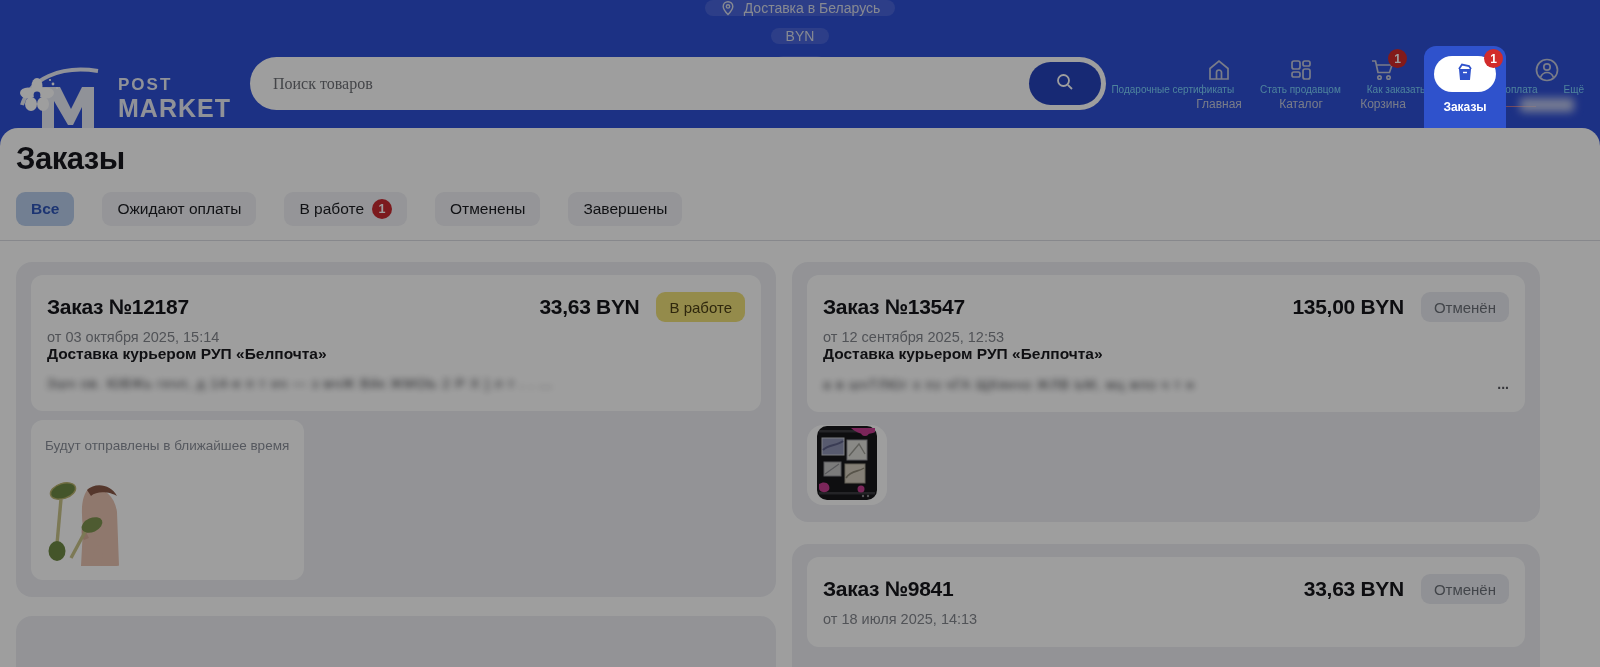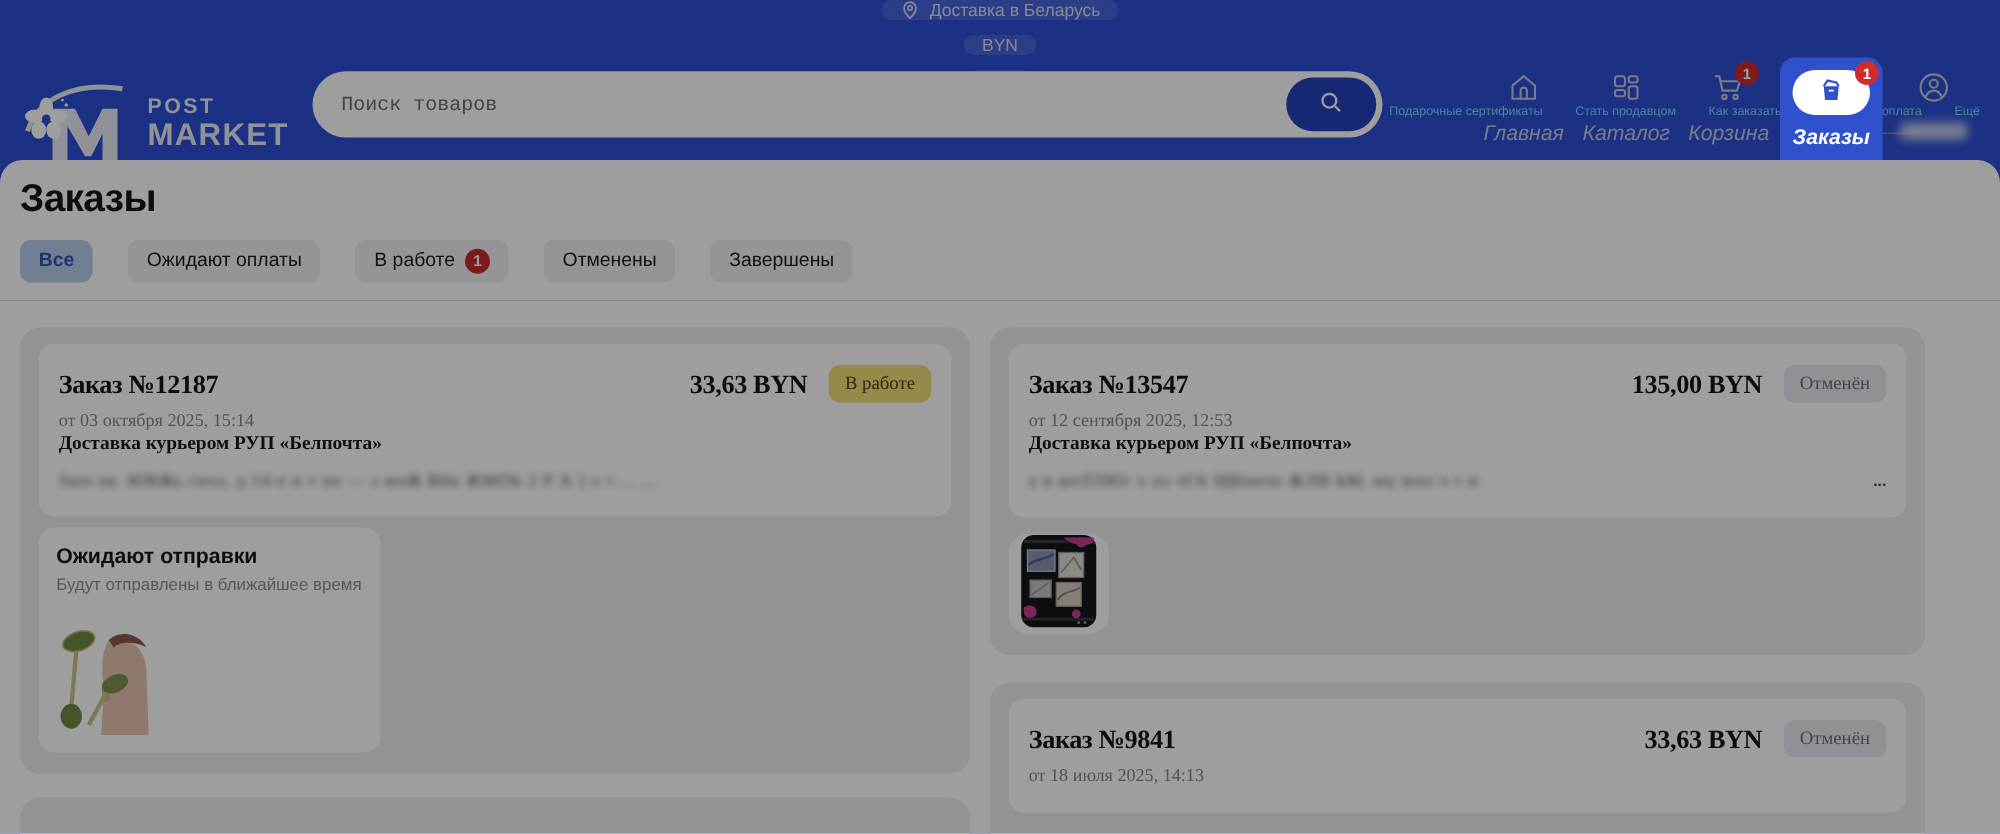--- a/index.html
+++ b/index.html
@@ -22,30 +22,30 @@
   .header { position:absolute; top:40px; left:0; width:1600px; height:88px; }
   .logo { position:absolute; left:20px; top:25px; display:flex; align-items:center; gap:10px; cursor:pointer; }
   .logo-mark { position:relative; width:88px; height:66px; }
   .logo-text { color:#E9ECF6; line-height:1; }
   .logo-text .l1 { font-size:17px; font-weight:800; letter-spacing:2px; }
   .logo-text .l2 { font-size:25px; font-weight:800; letter-spacing:1px; margin-top:3px; }
 
   .search { position:absolute; left:250px; top:17px; width:856px; height:53px;
     background:#FFFFFF; border-radius:27px; display:flex; align-items:center; }
   .search input { flex:1; height:100%; border:none; outline:none; background:transparent;
-    padding:0 90px 0 23px; font-size:16px; color:#2A2B30; font-family:Liberation Mono, monospace; }
+    padding:0 90px 0 23px; font-size:16px; color:#2A2B30; font-family:Liberation Serif, serif; }
   .search input::placeholder { color:#6E7076; opacity:1; }
   .search-btn { position:absolute; right:5px; top:5px; width:72px; height:43px; border:none;
     background:#2643BC; border-radius:22px; display:flex; align-items:center; justify-content:center; cursor:pointer; }
 
   .nav { position:absolute; right:12px; top:0; height:88px; display:flex; align-items:stretch; }
   .nav-item { width:82px; display:flex; flex-direction:column; align-items:center; justify-content:flex-start;
     padding-top:15px; cursor:pointer; }
   .nav-item .ic { height:34px; display:flex; align-items:center; justify-content:center; position:relative; }
-  .nav-item .lbl { margin-top:8px; font-size:17px; color:#C3C8DC; white-space:nowrap;font-style:italic; }
+  .nav-item .lbl { margin-top:8px; font-size:12px; color:#C3C8DC; white-space:nowrap; }
   .badge { position:absolute; top:-6px; right:-10px; min-width:19px; height:19px; padding:0 4px;
     background:#D22B2B; border-radius:10px; color:#fff; font-size:12px; font-weight:700;
     display:flex; align-items:center; justify-content:center; }
   .nav-item--active { position:relative; z-index:60; background:#2F52CC; border-radius:12px 12px 0 0;
     margin-top:6px; padding-top:10px; height:82px; }
   .nav-item--active .pill { position:relative; width:62px; height:36px; background:#FFFFFF; border-radius:18px;
     display:flex; align-items:center; justify-content:center; }
   .nav-item--active .pill .badge { top:-7px; right:-7px; }
   .nav-item--active .lbl { color:#FFFFFF; font-weight:700; }
   .blur-name { margin-top:9px; width:54px; height:14px; border-radius:4px;
@@ -61,21 +61,21 @@
   .tab--active { background:#B9CEEC; color:#2E55B8; font-weight:600; }
   .tab .tab-badge { min-width:20px; height:20px; padding:0 4px; background:#C92A31; border-radius:10px;
     color:#fff; font-size:12.5px; font-weight:700; display:flex; align-items:center; justify-content:center; }
   .divider { margin:14px -16px 0; height:1px; background:#DADCE3; }
 
   .grid { margin-top:21px; display:flex; gap:16px; align-items:flex-start; }
   .col { display:flex; flex-direction:column; }
   .col-left { width:760px; }
   .col-right { width:748px; }
   .ocard { background:#EDEEF3; border-radius:16px; padding:13px 15px 17px; cursor:pointer; }
-  .icard { background:#FFFFFF; border-radius:12px; padding:17px 16px 20px;font-family:Liberation Serif, serif; }
+  .icard { background:#FFFFFF; border-radius:12px; padding:17px 16px 20px; }
   .o-row1 { display:flex; align-items:center; }
   .o-num { font-size:21px; font-weight:800; color:#15161A; letter-spacing:-.3px; }
   .o-price { margin-left:auto; font-size:21px; font-weight:800; color:#15161A; letter-spacing:-.3px; }
   .status { margin-left:17px; height:30px; display:flex; align-items:center; padding:0 13px;
     border-radius:9px; font-size:15px; }
   .status--progress { background:#EFE07A; color:#4C4015; }
   .status--cancelled { background:#E9EAF0; color:#6B7078; }
   .o-date { margin-top:7px; font-size:14.5px; color:#83868D; }
   .o-delivery { font-size:15.5px; font-weight:700; color:#1A1B1F; }
   .redacted-row { margin-top:13px; display:flex; align-items:baseline; }
@@ -258,21 +258,20 @@
             </div>
             <div class="o-date">от 03 октября 2025, 15:14</div>
             <div class="o-delivery">Доставка курьером РУП «Белпочта»</div>
             <div class="redacted-row">
               <span class="redacted">Зшч ов. ЮВЖь гкчл, д 14-е п т нч — з мчЖ Вйк ЖМОЬ 2 Р Х ] л т  . . ...</span>
               <span class="ellip"></span>
             </div>
           </div>
 
           <div class="subcard">
-            <div class="t">Ожидают отправки</div>
             <div class="s">Будут отправлены в ближайшее время</div>
             <div class="prod">
               <svg width="78" height="88" viewBox="0 0 78 88">
                 <rect width="78" height="88" fill="#FFFFFF"></rect>
                 <path d="M44 10 C 58 8, 70 18, 72 34 L74 88 L36 88 L38 50 C36 34, 36 18, 44 10 Z" fill="#E7C2B0"></path>
                 <path d="M42 12 C 50 4, 66 6, 72 18 C 66 14, 52 12, 46 18 Z" fill="#8A5A48"></path>
                 <path d="M38 46 C36 52, 36 58, 39 62 L44 60 C41 55, 40 50, 41 46 Z" fill="#D8AE9C"></path>
                 <ellipse cx="47" cy="47" rx="11" ry="7" transform="rotate(-24 47 47)" fill="#7E9450"></ellipse>
                 <path d="M40 54 L26 80" stroke="#C9C389" stroke-width="3.4"></path>
                 <ellipse cx="18" cy="13" rx="13" ry="7.5" transform="rotate(-18 18 13)" fill="#6F8A44"></ellipse>

